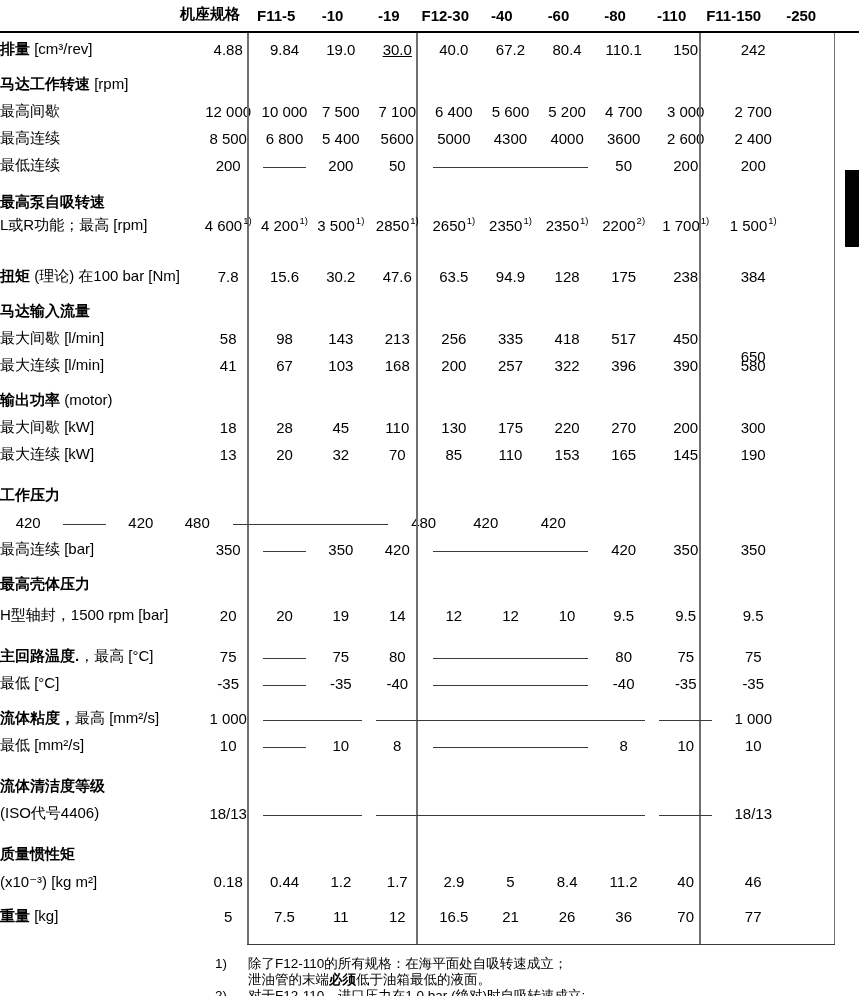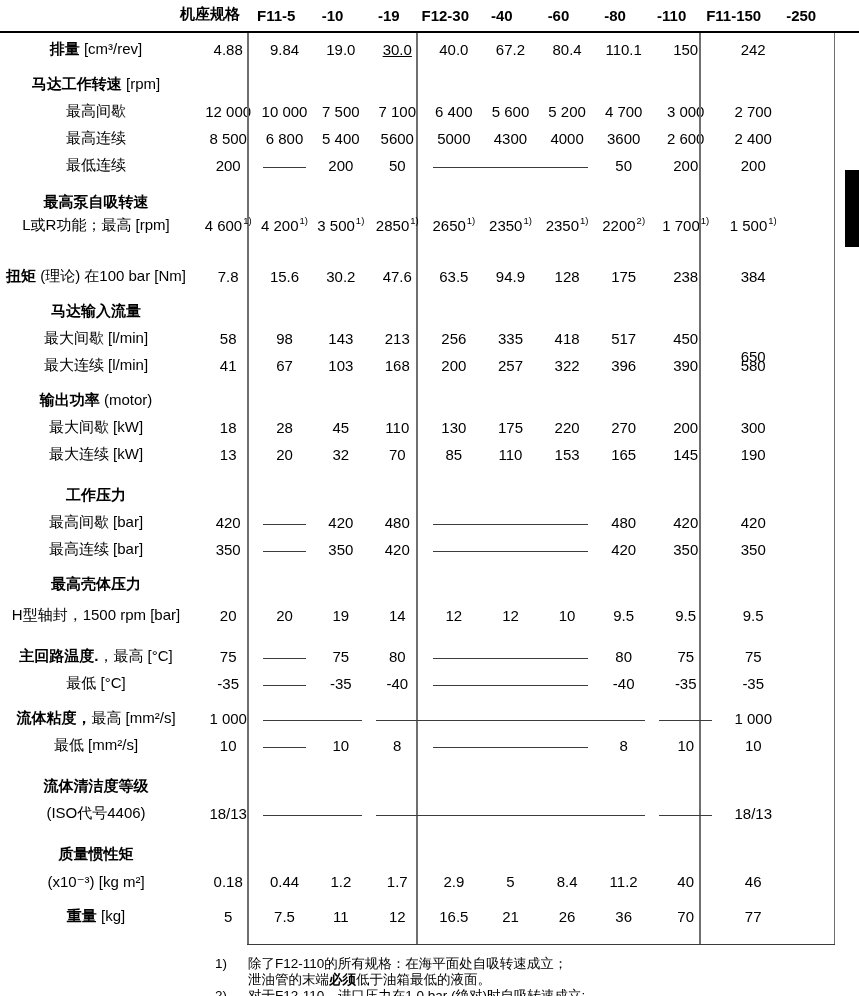--- a/index.html
+++ b/index.html
@@ -13,21 +13,21 @@
           font-weight:bold;font-size:15px;white-space:nowrap;}
   .col-h{flex:none;text-align:center;font-weight:bold;font-size:15px;padding-bottom:7px;white-space:nowrap;}
   
   .tbody{position:relative;padding-top:3px;padding-bottom:15px;}
   .vline{position:absolute;top:0;bottom:0;width:1.5px;background:#6f6f6f;}
   .vl-1{left:247px;} .vl-2{left:416px;} .vl-3{left:699px;} .vl-4{left:833.5px;}
   .bline{position:absolute;left:247px;right:24px;bottom:0;height:1.5px;background:#3a3a3a;}
   .trow{display:flex;align-items:center;height:27px;}
   .trow.tight{height:19px;}
   .gap-xs{margin-top:4px;} .gap-s{margin-top:8px;} .gap-m{margin-top:14px;} .gap-l{margin-top:24px;}
-  .rlabel{width:200px;box-sizing:border-box;text-align:center;padding-right:8px;font-size:15px;white-space:nowrap;}
+  .rlabel{width:200px;box-sizing:border-box;text-align:left;padding-right:8px;font-size:15px;white-space:nowrap;}
   .rlabel b{font-weight:bold;}
   .cells{display:flex;align-items:center;height:100%;}
   .cell{flex:none;display:flex;align-items:center;justify-content:center;font-size:15px;white-space:nowrap;height:100%;}
   .cell sup{font-size:9.5px;line-height:0;position:relative;top:-5px;margin-left:1px;}
   .hline{width:calc(100% - 14px);margin:0 auto;border-top:1.6px solid #3c3c3c;transform:translateY(2px);}
   
   .edge-tab{position:absolute;right:0;top:170px;width:14px;height:77px;background:#000;}
   
   .footnotes{margin-top:11px;margin-left:215px;font-size:13.5px;line-height:16px;}
   .fn{display:flex;align-items:flex-start;}
@@ -228,21 +228,20 @@
           <div class="cell" style="width: 56.6px;">165</div>
           <div class="cell" style="width: 67.5px;">145</div>
           <div class="cell" style="width: 67.5px;">190</div>
         </div>
       </div>
       <div class="trow gap-m">
         <div class="rlabel"><b>工作压力</b></div>
         <div class="cells"></div>
       </div>
       <div class="trow">
-        <div class="rlabel">最高间歇  [bar]</div>
         <div class="cells">
           <div class="cell" style="width: 56.33px;">420</div>
           <div class="cell" style="width: 56.33px;">
             <div class="hline"></div>
           </div>
           <div class="cell" style="width: 56.34px;">420</div>
           <div class="cell" style="width: 56.6px;">480</div>
           <div class="cell" style="width: 169.8px;">
             <div class="hline"></div>
           </div>

